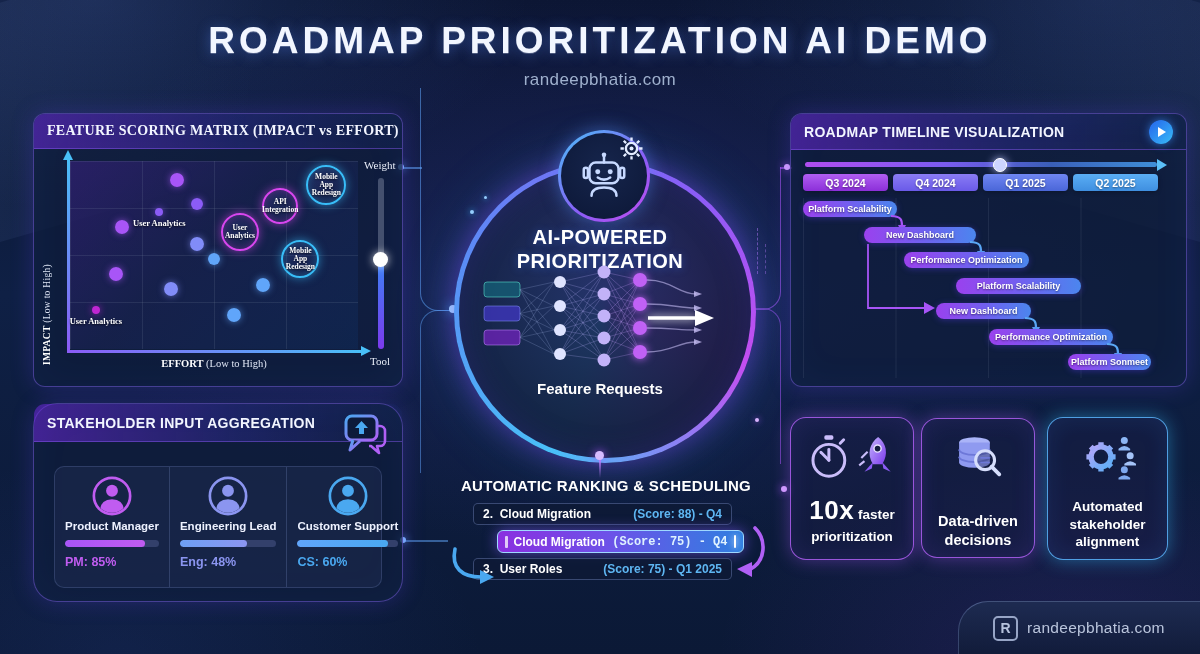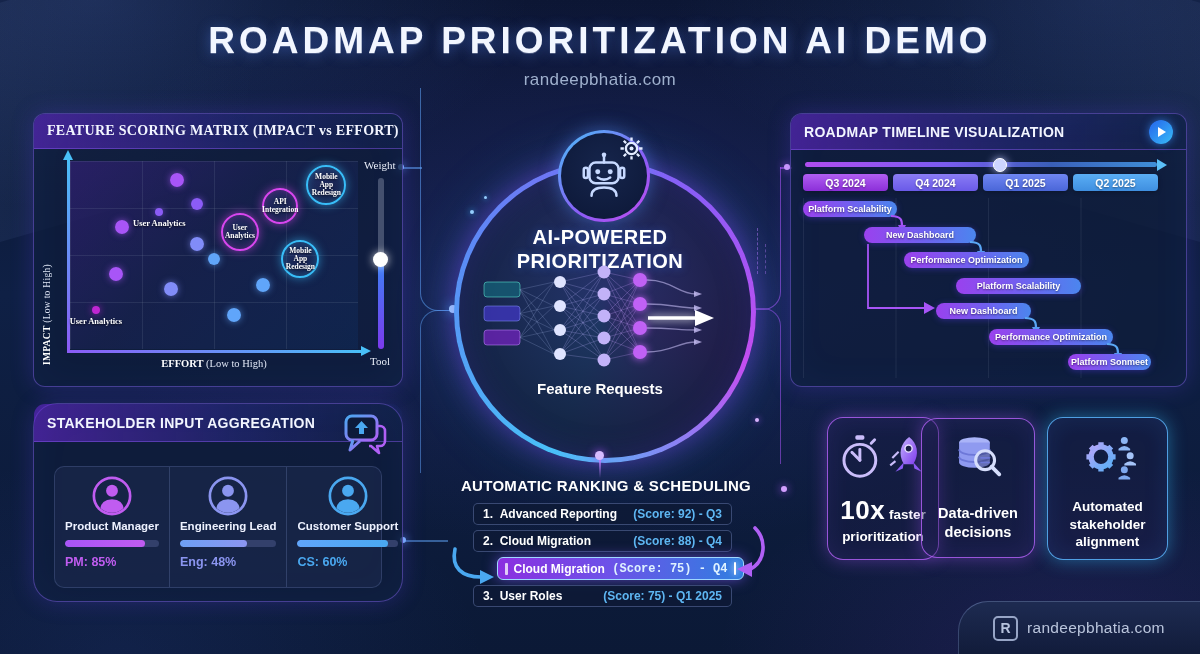--- a/index.html
+++ b/index.html
@@ -375,24 +375,20 @@
       <polygon points="213,46 232,54 213,62" fill="#fff"></polygon>
     </svg>
   <div class="hub-caption">Feature Requests</div>
   <div class="hub-dropline"></div>
   <div class="hub-dot"></div>
 
   <div id="ranking">
     <div class="rank-title">AUTOMATIC RANKING &amp; SCHEDULING</div>
     <div id="rank-list">
         <div class="rank-row">
-          <span>1.&nbsp;&nbsp;Advanced Reporting</span>
-          <span class="rk-score">(Score: 92) - Q3</span>
-        </div>
-        <div class="rank-row">
           <span>2.&nbsp;&nbsp;Cloud Migration</span>
           <span class="rk-score">(Score: 88) - Q4</span>
         </div>
         <div class="rank-drag">
           <span class="grip"></span>
           <span>Cloud Migration</span>
           <span class="rk-score">(Score: 75) - Q4</span>
           <span class="caret"></span>
         </div>
         <div class="rank-row">
@@ -450,21 +446,21 @@
         </svg>
         <div class="gantt-bar" style="left: 186px; top: 130.5px; width: 124px;">Performance Optimization</div>
         <svg class="dep-arrow" width="24" height="24" viewBox="0 0 24 24" style="left: 302px; top: 142.5px;">
           <path d="M2,3 C13,3 13,8 13,13" fill="none" stroke="#5aa8f5" stroke-width="2.2"></path>
           <polygon points="9,12 17,12 13,20" fill="#5aa8f5"></polygon>
         </svg>
         <div class="gantt-bar" style="left: 265px; top: 156px; width: 83px;">Platform Sonmeet</div>
       </div>
   </div>
 
-  <div class="bcard" style="left:790px;top:417px;width:112px;height:143px;margin-left:37px;">
+  <div class="bcard" style="left:790px;top:417px;width:124px;height:143px;">
     <div class="bic">
       <svg width="46" height="50" viewBox="0 0 40 44" fill="none" stroke="#cabdfa" stroke-width="2.6" stroke-linecap="round">
         <rect x="15" y="2" width="8" height="4" rx="1.5" fill="#cabdfa" stroke="none"></rect>
         <line x1="29" y1="9" x2="32" y2="6"></line>
         <circle cx="19" cy="24" r="14"></circle>
         <line x1="19" y1="24" x2="12" y2="17"></line>
           <line x1="19" y1="24" x2="19" y2="14.5"></line>
       </svg>
       <svg width="42" height="50" viewBox="0 0 40 44">
         <defs>
@@ -489,21 +485,21 @@
       <svg width="52" height="52" viewBox="0 0 44 44">
         <ellipse cx="19" cy="8" rx="13" ry="4.5" fill="#aab4f8"></ellipse>
         <path d="M6,8 V25 A13,4.5 0 0 0 32,25 V8" fill="#8f9af0"></path>
         <path d="M6,14 A13,4.5 0 0 0 32,14" fill="none" stroke="#6d78d8" stroke-width="1.6"></path>
         <path d="M6,20 A13,4.5 0 0 0 32,20" fill="none" stroke="#6d78d8" stroke-width="1.6"></path>
         <circle cx="28" cy="23" r="8" fill="rgba(22,32,68,.35)" stroke="#d6defc" stroke-width="2.6"></circle>
         <line x1="33.5" y1="28.5" x2="40" y2="35" stroke="#d6defc" stroke-width="3.2" stroke-linecap="round"></line>
         <path d="M24,21 h8 M24,25 h8" stroke="#6d78d8" stroke-width="1.4"></path>
       </svg>
     </div>
-    <div class="btext" style="margin-top:17px;font-size:14.5px;"><span>Data-driven</span><br><span>decisions</span></div>
+    <div class="btext" style="margin-top:25px;font-size:14.5px;"><span>Data-driven</span><br><span>decisions</span></div>
   </div>
 
   <div class="bcard blue" style="left:1047px;top:417px;width:121px;height:143px;">
     <div class="bic">
       <svg width="56" height="52" viewBox="0 0 48 44">
         <defs>
             <linearGradient id="gg" x1="0" y1="0" x2="1" y2="1">
               <stop offset="0" stop-color="#b8a7fa"></stop>
               <stop offset="1" stop-color="#57aef5"></stop>
             </linearGradient>

